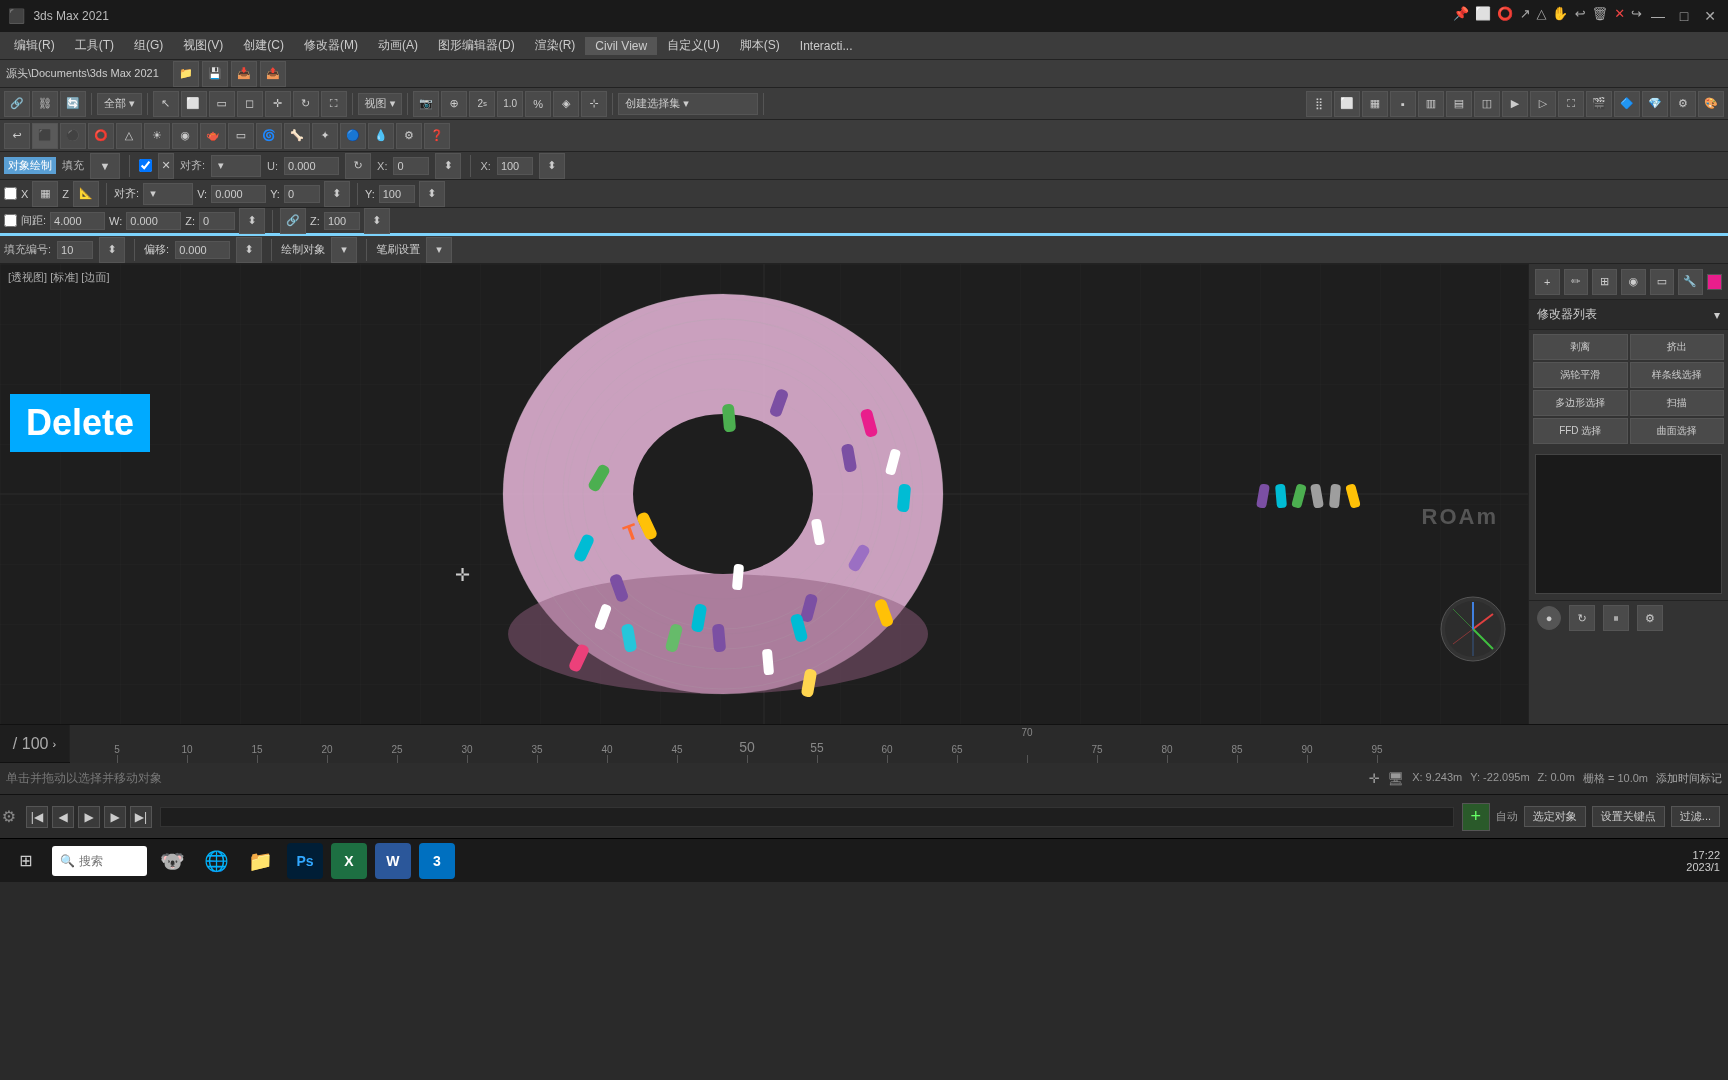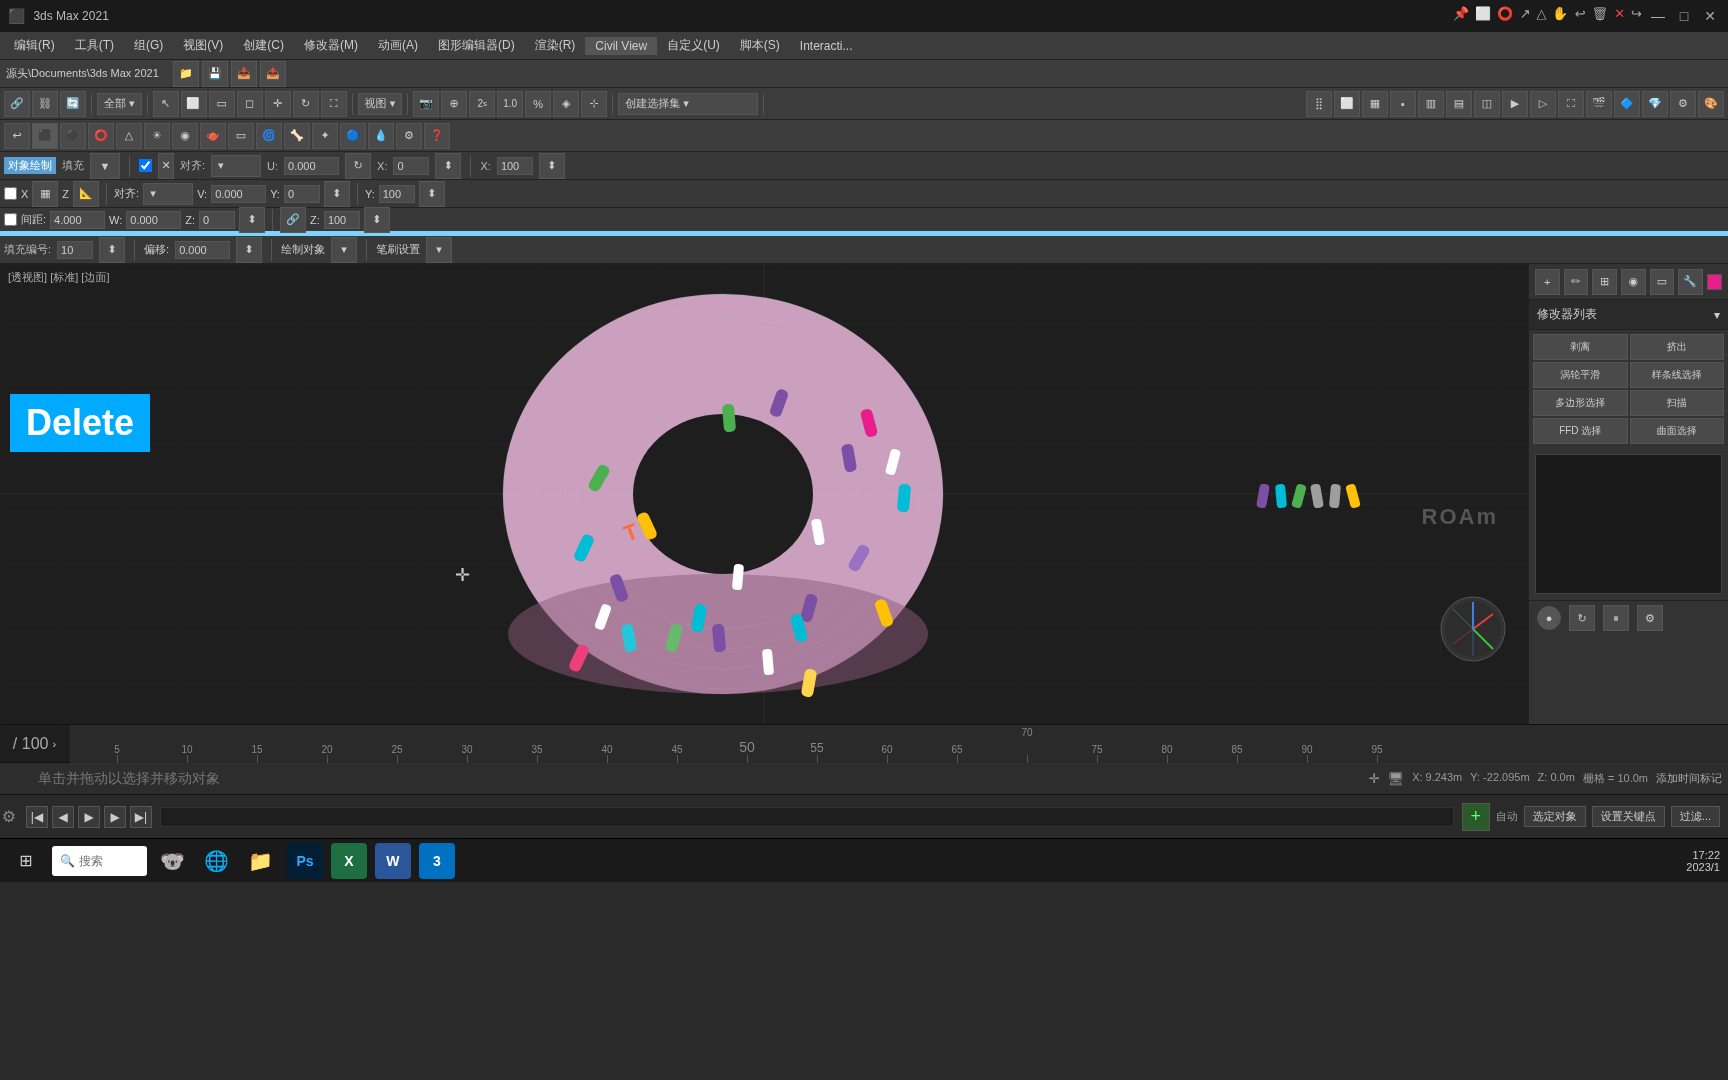--- a/index.html
+++ b/index.html
@@ -25,21 +25,21 @@
     #toolbar2 { height: 32px; background: #3c3c3c; display: flex; align-items: center; padding: 0 4px; gap: 2px; border-bottom: 1px solid #222; }
 
     
     #toolbar-paint { height: 28px; background: #383838; display: flex; align-items: center; padding: 0 4px; gap: 6px; border-bottom: 1px solid #222; font-size: 11px; color: #bbb; }
     .paint-input { width: 60px; height: 18px; background: #4a4a4a; border: 1px solid #555; color: #ccc; font-size: 11px; padding: 0 3px; }
 
     
     #toolbar-uv { height: 28px; background: #383838; display: flex; align-items: center; padding: 0 4px; gap: 6px; border-bottom: 1px solid #222; font-size: 11px; }
 
     
-    #toolbar-spacing { height: 28px; background: #383838; display: flex; align-items: center; padding: 0 4px; gap: 6px; border-bottom: 5px solid #7dd3fc; font-size: 11px; }
+    #toolbar-spacing { height: 28px; background: #383838; display: flex; align-items: center; padding: 0 4px; gap: 6px; border-bottom: 3px solid #7dd3fc; font-size: 11px; }
 
     
     #toolbar-draw { height: 28px; background: #383838; display: flex; align-items: center; padding: 0 4px; gap: 6px; border-bottom: 1px solid #222; font-size: 11px; }
 
     
     #main-area { display: flex; height: calc(1080px - 32px - 28px - 32px - 32px - 28px - 28px - 28px - 28px - 38px - 32px - 44px); }
 
     
     #viewport { flex: 1; background: #1e1e1e; position: relative; overflow: hidden; min-height: 0; }
     #viewport-label { position: absolute; top: 6px; left: 8px; color: #aaa; font-size: 11px; z-index: 10; }
@@ -526,21 +526,21 @@
             <span style="font-size:10px;color:#888;">95</span>
             <div style="width:1px;height:8px;background:#555;"></div>
           </div>
         </div>
     </div>
   </div>
 </div>
 
 <div id="status-bar">
   <div id="status-left">
-    <div style="font-size:14px;color:#777;margin-left:32px;">单击并拖动以选择并移动对象</div>
+    <div style="font-size:12px;color:#777;">单击并拖动以选择并移动对象</div>
   </div>
   <div style="font-size:13px;">✛</div>
   <div style="font-size:13px;">🖥</div>
   <div id="status-coords">
     <span>X: 9.243m</span>
     <span>Y: -22.095m</span>
     <span>Z: 0.0m</span>
     <span>栅格 = 10.0m</span>
   </div>
   <div id="status-right">

